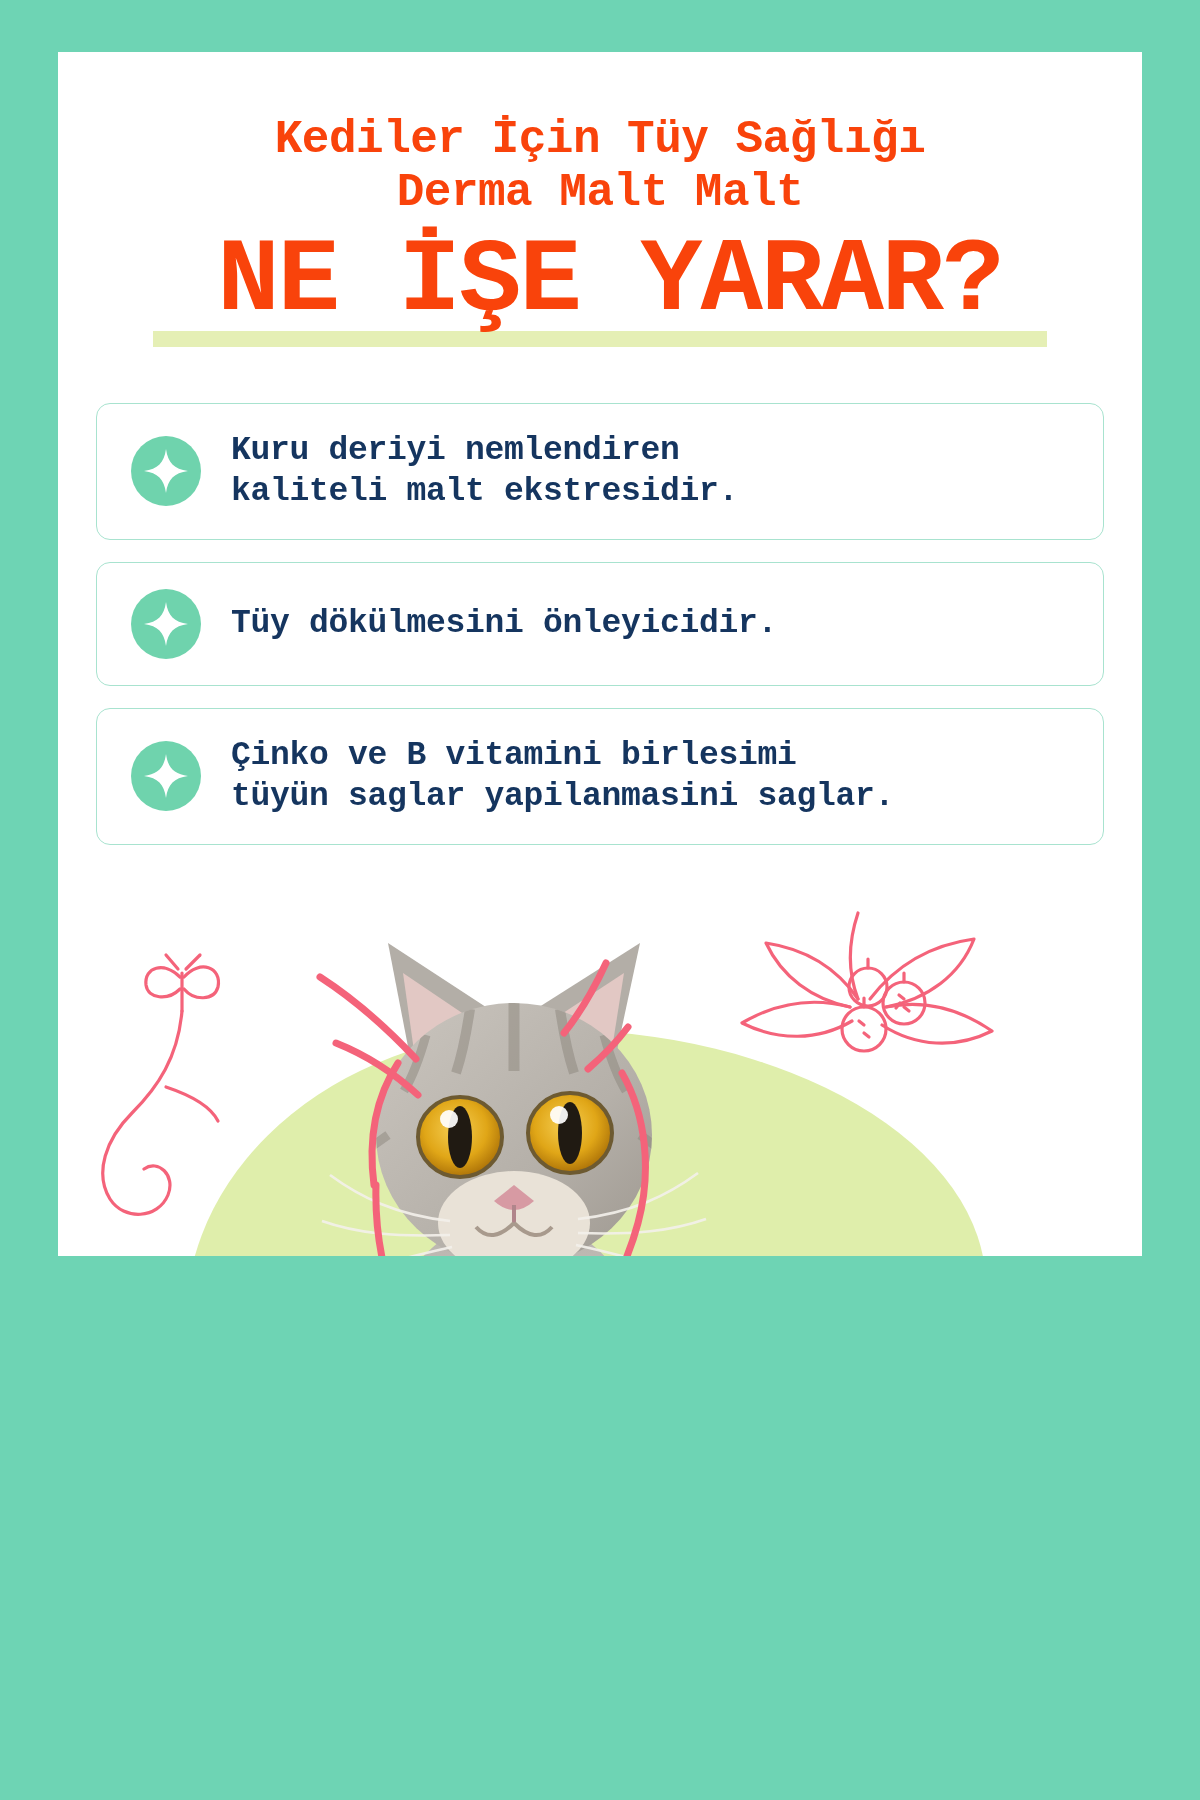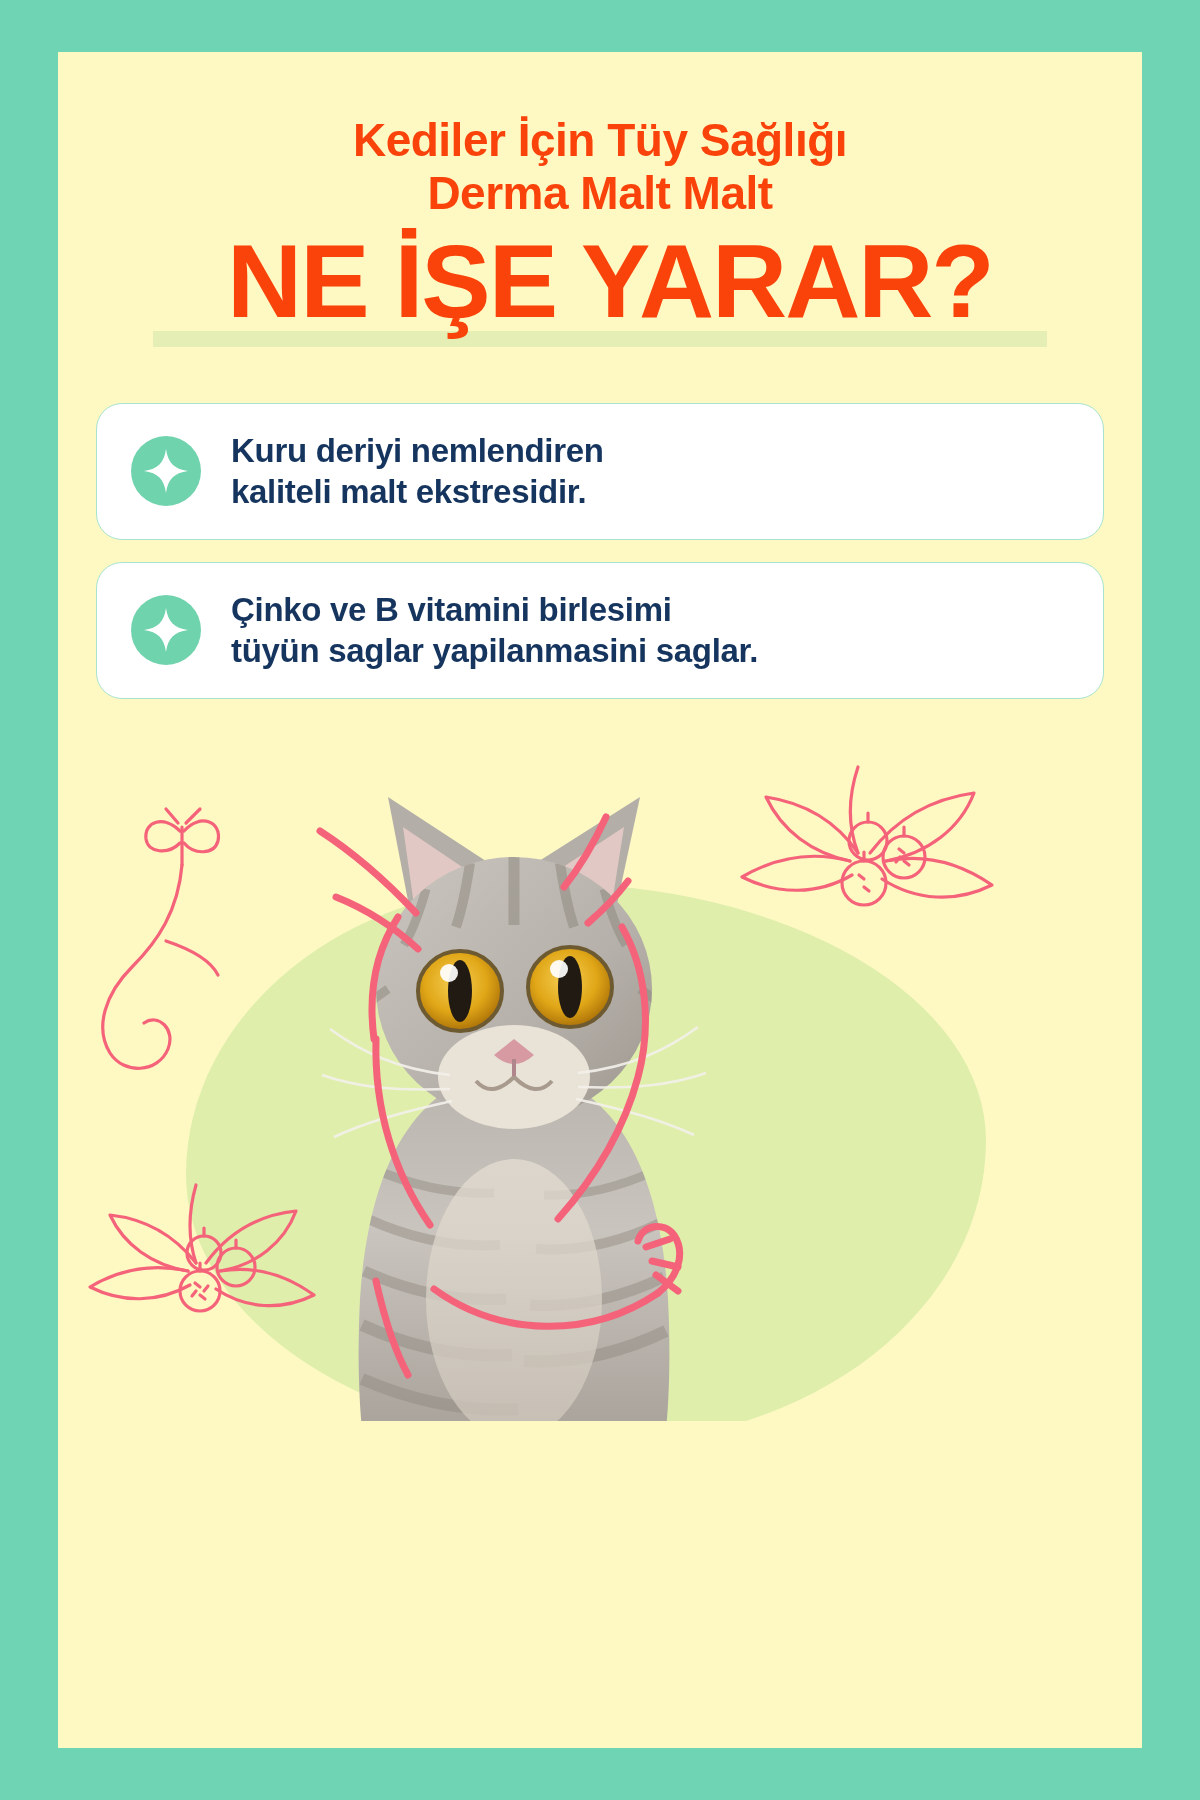--- a/index.html
+++ b/index.html
@@ -7,23 +7,24 @@
   body {
     font-family:"Liberation Sans", sans-serif;
     background:#6ed4b4;
     width:1200px; height:1800px;
     overflow:hidden;
     position:relative;
   }
   .poster {
     position:absolute;
     left:58px; top:52px;
-    width:1084px; height:1696px;
-    background:#fef9c3;
+    width:1084px; height:1204px;
+    background:#ffffff;
     overflow:hidden;
+    font-family:Liberation Mono, monospace;
   }
 
   
   .header { padding-top:62px; text-align:center; position:relative; }
   .eyebrow {
     color:#f9430b;
     font-size:46px;
     font-weight:bold;
     line-height:1.16;
     letter-spacing:-0.5px;
@@ -46,21 +47,21 @@
     bottom:-14px;
     height:16px;
     background:#e5efb5;
     z-index:1;
   }
 
   
   .features { margin-top:70px; padding:0 38px; }
   .card {
     border:1.5px solid #a8e3cf;
-    border-radius:26px;
+    border-radius:14px;
     background:#ffffff;
     display:flex;
     align-items:center;
     gap:30px;
     padding:26px 34px;
     margin-bottom:22px;
     min-height:120px;
   }
   .card-icon {
     flex:0 0 auto;
@@ -115,20 +116,28 @@
     <div class="card">
       <span class="card-icon">
         <svg width="46" height="46" viewBox="0 0 46 46" aria-hidden="true">
           <path d="M23 1 C25 15 31 21 45 23 C31 25 25 31 23 45 C21 31 15 25 1 23 C15 21 21 15 23 1 Z" fill="#ffffff"></path>
         </svg>
       </span>
       <div class="card-text">Kuru deriyi nemlendiren
 kaliteli malt ekstresidir.</div>
     </div>
 
+    <div class="card">
+      <span class="card-icon">
+        <svg width="46" height="46" viewBox="0 0 46 46" aria-hidden="true">
+          <path d="M23 1 C25 15 31 21 45 23 C31 25 25 31 23 45 C21 31 15 25 1 23 C15 21 21 15 23 1 Z" fill="#ffffff"></path>
+        </svg>
+      </span>
+      <div class="card-text">Tüy dökülmesini önleyicidir.</div>
+    </div>
 
     <div class="card">
       <span class="card-icon">
         <svg width="46" height="46" viewBox="0 0 46 46" aria-hidden="true">
           <path d="M23 1 C25 15 31 21 45 23 C31 25 25 31 23 45 C21 31 15 25 1 23 C15 21 21 15 23 1 Z" fill="#ffffff"></path>
         </svg>
       </span>
       <div class="card-text">Çinko ve B vitamini birlesimi
 tüyün saglar yapilanmasini saglar.</div>
     </div>

